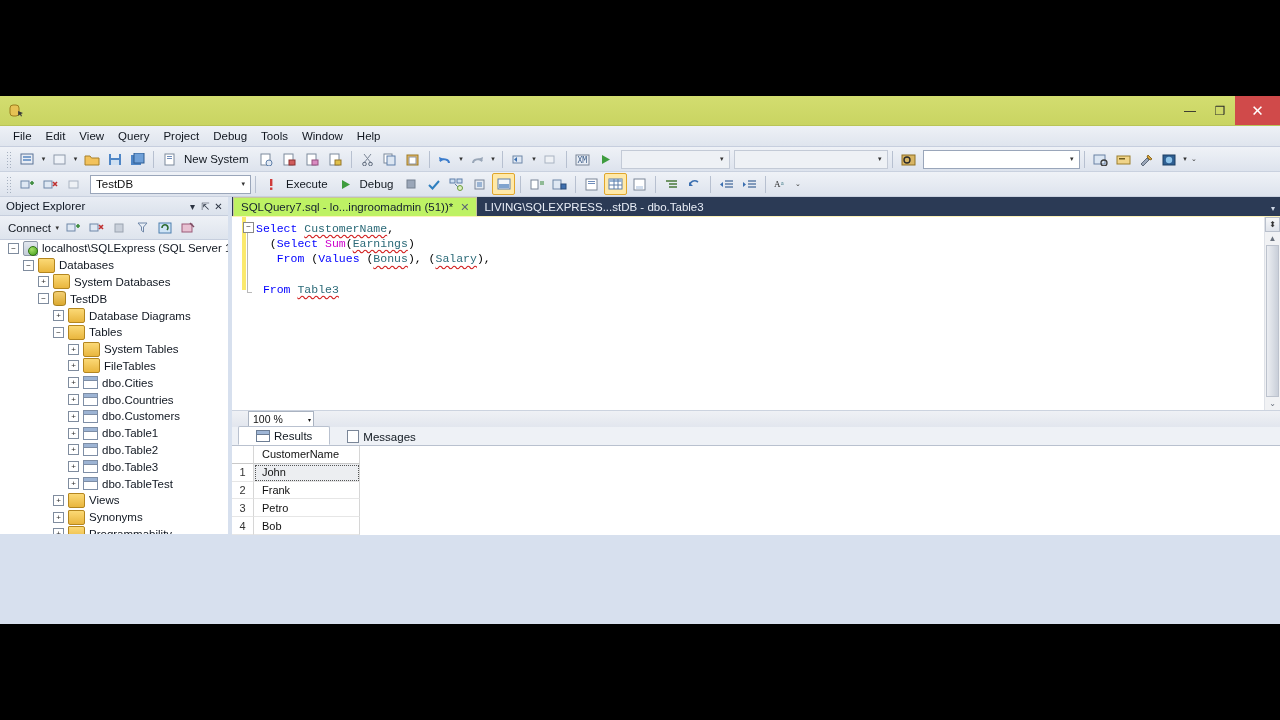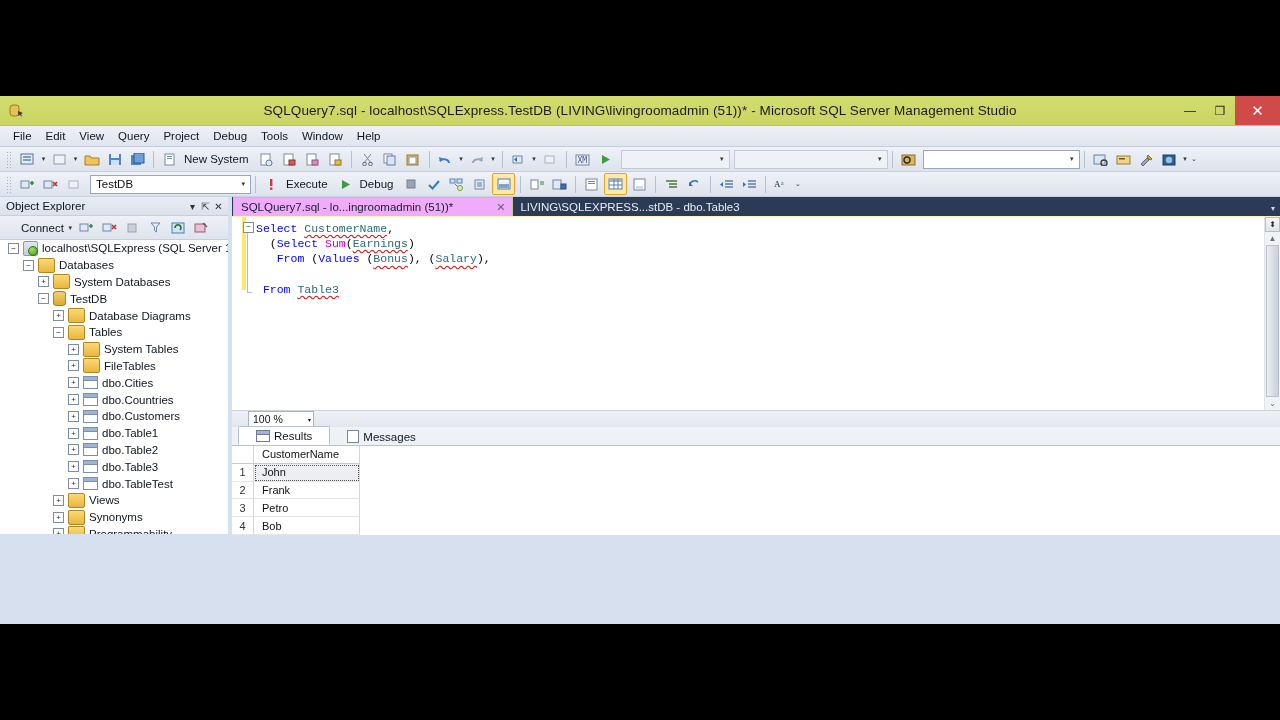--- a/index.html
+++ b/index.html
@@ -41,21 +41,21 @@
   
   .body{display:flex;height:337px;background:#d7e0ee;}
 
   
   .oe{width:228px;display:flex;flex-direction:column;background:#f0f3f8;}
   .oe-head{height:18px;background:linear-gradient(#e9edf4,#dbe2ec);display:flex;align-items:center;
     padding:0 3px 0 6px;border-bottom:1px solid #c6cedd;justify-content:flex-end;}
   .oe-head .t{font-size:11.5px;color:#0d1420;flex:1;}
   .oe-head .b{width:13px;text-align:center;font-size:10px;color:#2b3342;}
   .oe-tb{height:23px;background:linear-gradient(#eef1f6,#dee4ed);display:flex;align-items:center;
-    padding-left:21px;border-bottom:1px solid #c6cedd;}
+    padding-left:8px;border-bottom:1px solid #c6cedd;}
   .oe-tb .cn{font-size:11.5px;color:#121820;padding-right:2px;}
   .oe-tree{flex:1;background:#fff;overflow:hidden;position:relative;font-size:11.5px;color:#0f1620;}
   .row{height:16.8px;display:flex;align-items:center;white-space:nowrap;}
   .exp{width:9px;height:9px;border:1px solid #7f8c9e;background:#fff;margin-right:4px;
     display:flex;align-items:center;justify-content:center;font-size:8px;line-height:7px;color:#2a2a2a;flex:0 0 auto;}
   .ico{width:15px;height:13px;margin-right:4px;flex:0 0 auto;}
   .folder{background:linear-gradient(#fbd976,#e9b63e);border:1px solid #b4861f;border-radius:1px 2px 2px 2px;}
   .dbico{width:11px;height:13px;margin-right:4px;flex:0 0 auto;
     background:linear-gradient(#f3cf74,#dba92f);border:1px solid #a8801d;border-radius:4px/3px;}
   .tblico{width:13px;height:11px;margin-right:4px;flex:0 0 auto;background:#fff;border:1px solid #7e8ea6;}
@@ -65,21 +65,21 @@
   .srvico::after{content:"";position:absolute;right:-1px;bottom:-1px;width:8px;height:8px;border-radius:50%;
     background:radial-gradient(circle at 35% 30%,#a6e06a,#3f9c18);border:1px solid #2d7312;}
 
   
   .vsplit{width:4px;background:#d7e0ee;}
 
   
   .edit{flex:1;display:flex;flex-direction:column;background:#d7e0ee;}
   .tabstrip{height:19px;background:#2b3a55;display:flex;align-items:flex-end;padding-left:1px;position:relative;}
   .tab{height:18px;display:flex;align-items:center;padding:0 7px;font-size:11.5px;}
-  .tab.active{background:#f0abfc;color:#14202f;border:1px solid #c8c49a;border-bottom:none;gap:36px;}
+  .tab.active{background:#bef264;color:#14202f;border:1px solid #c8c49a;border-bottom:none;}
   .tab.inactive{color:#e8edf6;margin-top:48px;}
   .tab .x{margin-left:7px;font-size:11px;color:#5b6475;}
   .tabstrip .drop{margin-left:auto;width:14px;text-align:center;font-size:8px;color:#cfd8e6;padding-bottom:3px;}
 
   .editwrap{flex:1;display:flex;background:#fff;border-top:1px solid #fdf2b8;}
   .codearea{flex:1;position:relative;overflow:hidden;background:#fff;}
   .gutter{position:absolute;left:0;top:0;width:24px;height:100%;background:#fff;}
   .chbar{position:absolute;left:10px;top:0;width:4px;height:73px;background:#fbe96d;}
   .code{position:absolute;left:24px;top:4px;font-family:"Liberation Mono",monospace;font-size:11.5px;
     line-height:15.2px;white-space:pre;color:#000;}
@@ -127,21 +127,20 @@
 
 <div id="app">
 
   <div class="titlebar">
     <div class="tb-appicon">
       <svg width="16" height="15" viewBox="0 0 16 15">
         <rect x="1" y="2" width="9" height="11" rx="3" fill="#e6c254" stroke="#9c7d1c"></rect>
         <path d="M9 8l5 2-2 1 1 2-1 .6-1-2-1.6 1.4z" fill="#3a3a3a"></path>
       </svg>
     </div>
-    <div class="tb-title">SQLQuery7.sql - localhost\SQLExpress.TestDB (LIVING\livingroomadmin (51))* - Microsoft SQL Server Management Studio</div>
     <div class="tb-ctrl">
       <div class="tb-btn">—</div>
       <div class="tb-btn">❐</div>
       <div class="tb-btn close">✕</div>
     </div>
   </div>
 
   <div class="menubar">
     <span>File</span>
     <span>Edit</span>

